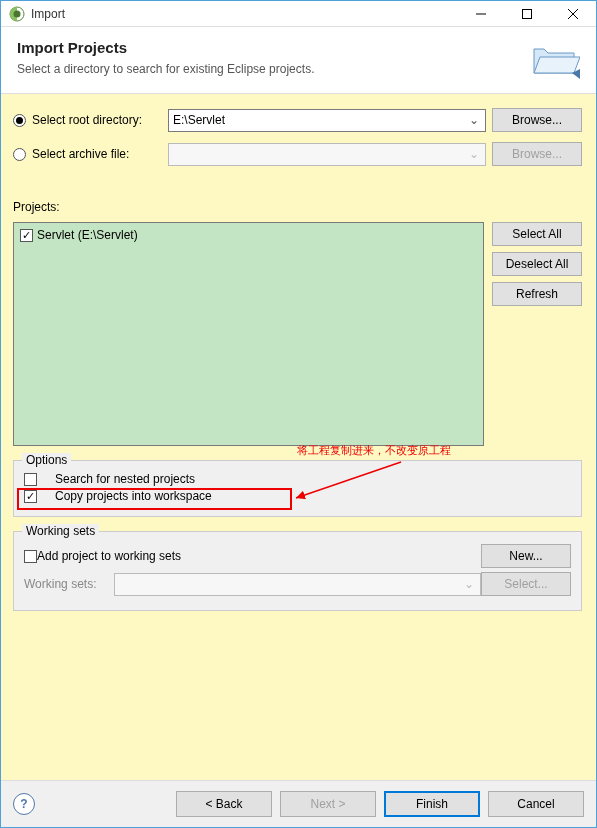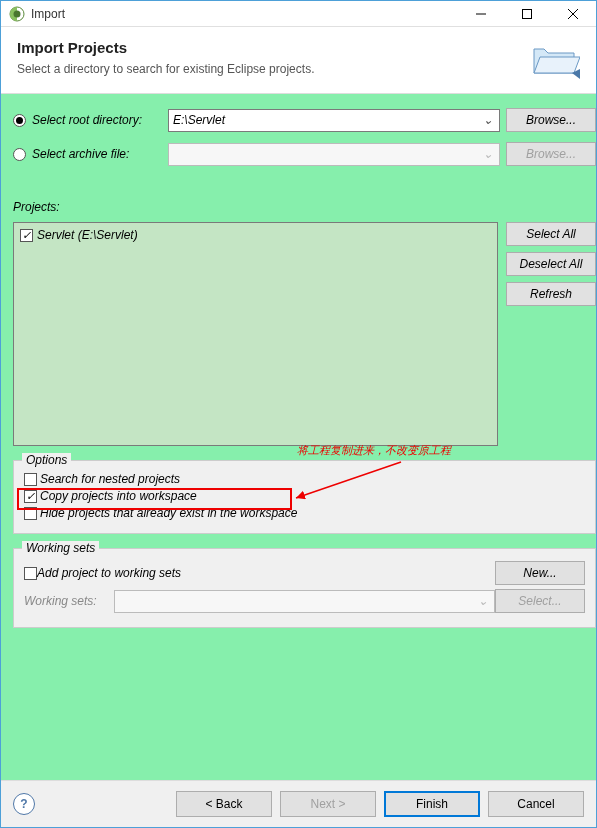--- a/index.html
+++ b/index.html
@@ -7,41 +7,41 @@
 .window { width: 597px; height: 828px; border: 1px solid #4da0d8; display: flex; flex-direction: column; background: #fff; position: relative; }
 .titlebar { height: 26px; display: flex; align-items: center; padding: 0 0 0 8px; background: #fff; border-bottom: 1px solid #e0e0e0; }
 .titlebar .eclipse-icon { width: 16px; height: 16px; margin-right: 6px; }
 .titlebar .title { flex: 1; color: #333; }
 .titlebar .winbtn { width: 46px; height: 30px; display: flex; align-items: center; justify-content: center; color: #333; }
 .header { background: #fff; padding: 12px 16px 14px 16px; display: flex; border-bottom: 1px solid #ddd; gap: 10px; }
 .header-text { flex: 1; }
 .header h1 { margin: 0 0 6px 0; font-size: 15px; font-weight: bold; color: #222; }
 .header .subtitle { color: #555; font-size: 12px; }
 .header .folder-icon { width: 50px; height: 40px; }
-.content { flex: 1; padding: 14px 0 10px 12px; background: #86efac; display: flex; flex-direction: column; gap: 6px; position: relative; font-style: italic; }
+.content { flex: 1; padding: 14px 14px 10px 12px; background: #fef9c3; display: flex; flex-direction: column; gap: 6px; position: relative; }
 .row { display: flex; align-items: center; gap: 6px; margin-bottom: 4px; }
 .radio { width: 13px; height: 13px; border-radius: 50%; border: 1px solid #555; background: #fff; display: inline-flex; align-items: center; justify-content: center; }
 .radio.checked::after { content: ""; width: 7px; height: 7px; border-radius: 50%; background: #000; }
 .label { color: #000; }
 .label.disabled { color: #888; }
 .textinput { flex: 1; height: 23px; border: 1px solid #7a7a7a; background: #fff; padding: 0 4px; display: flex; align-items: center; justify-content: space-between; }
 .textinput.disabled { border-color: #bbb; background: #f7f7f7; color: #999; }
 .chevron { width: 14px; text-align: center; color: #555; }
 .btn { height: 24px; min-width: 90px; border: 1px solid #adadad; background: #e1e1e1; display: flex; align-items: center; justify-content: center; padding: 0 10px; color: #000; }
 .btn.disabled { color: #a0a0a0; background: #e1e1e1; }
 .btn.primary { border: 2px solid #0078d7; background: #e1e1e1; }
 .projects-area { display: flex; gap: 8px; margin-top: 2px; }
 .listbox { flex: 1; height: 224px; border: 1px solid #7a7a7a; background: #c4e5c4; padding: 4px; }
 .listitem { display: flex; align-items: center; gap: 4px; padding: 1px 2px; }
 .checkbox { width: 13px; height: 13px; border: 1px solid #555; background: #fff; display: inline-flex; align-items: center; justify-content: center; }
 .checkbox.checked::after { content: "✓"; font-size: 11px; line-height: 1; color: #000; }
 .side-btns { display: flex; flex-direction: column; gap: 6px; }
 .fieldset { border: 1px solid #ccc; margin-top: 8px; padding: 8px 10px 10px 10px; position: relative; background: #f0f0f0; }
 .fieldset .legend { position: absolute; top: -8px; left: 8px; background: #f0f0f0; padding: 0 4px; color: #000; }
-.opt-row { display: flex; align-items: center; gap: 3px; margin: 3px 0; }
+.opt-row { display: flex; align-items: center; gap: 18px; margin: 3px 0; }
 .highlight-box { border: 2px solid #e00; position: absolute; pointer-events: none; }
 .annotation { position: absolute; color: #e00; font-size: 11px; pointer-events: none; }
 .arrow-svg { position: absolute; pointer-events: none; }
 .footer { border-top: 1px solid #ddd; padding: 10px 12px; display: flex; align-items: center; gap: 8px; background: #f0f0f0; }
 .footer .help { width: 22px; height: 22px; border: 1.5px solid #5078a8; border-radius: 50%; display: flex; align-items: center; justify-content: center; color: #5078a8; font-weight: bold; margin-right: auto; background: #fff; }
 .footer .btn { min-width: 96px; height: 26px; text-align: right; }
 .ws-row { display: flex; align-items: center; margin: 4px 0; }
 .ws-dropdown { flex: 1; height: 23px; border: 1px solid #bbb; background: #f7f7f7; display: flex; align-items: center; justify-content: flex-end; padding: 0 4px; }
 </style>
 </head>
@@ -127,24 +127,20 @@
     <div class="fieldset">
       <div class="legend">Options</div>
       <div class="opt-row">
         <span class="checkbox"></span>
         <span class="label">Search for nested projects</span>
       </div>
       <div class="opt-row">
         <span class="checkbox checked"></span>
         <span class="label">Copy projects into workspace</span>
       </div>
-      <div class="opt-row">
-        <span class="checkbox"></span>
-        <span class="label">Hide projects that already exist in the workspace</span>
-      </div>
     </div>
 
     <div class="fieldset">
       <div class="legend">Working sets</div>
       <div class="ws-row">
         <span class="checkbox"></span>
         <span class="label" style="flex:1">Add project to working sets</span>
         <div class="btn" style="min-width:90px">New...</div>
       </div>
       <div class="ws-row">

